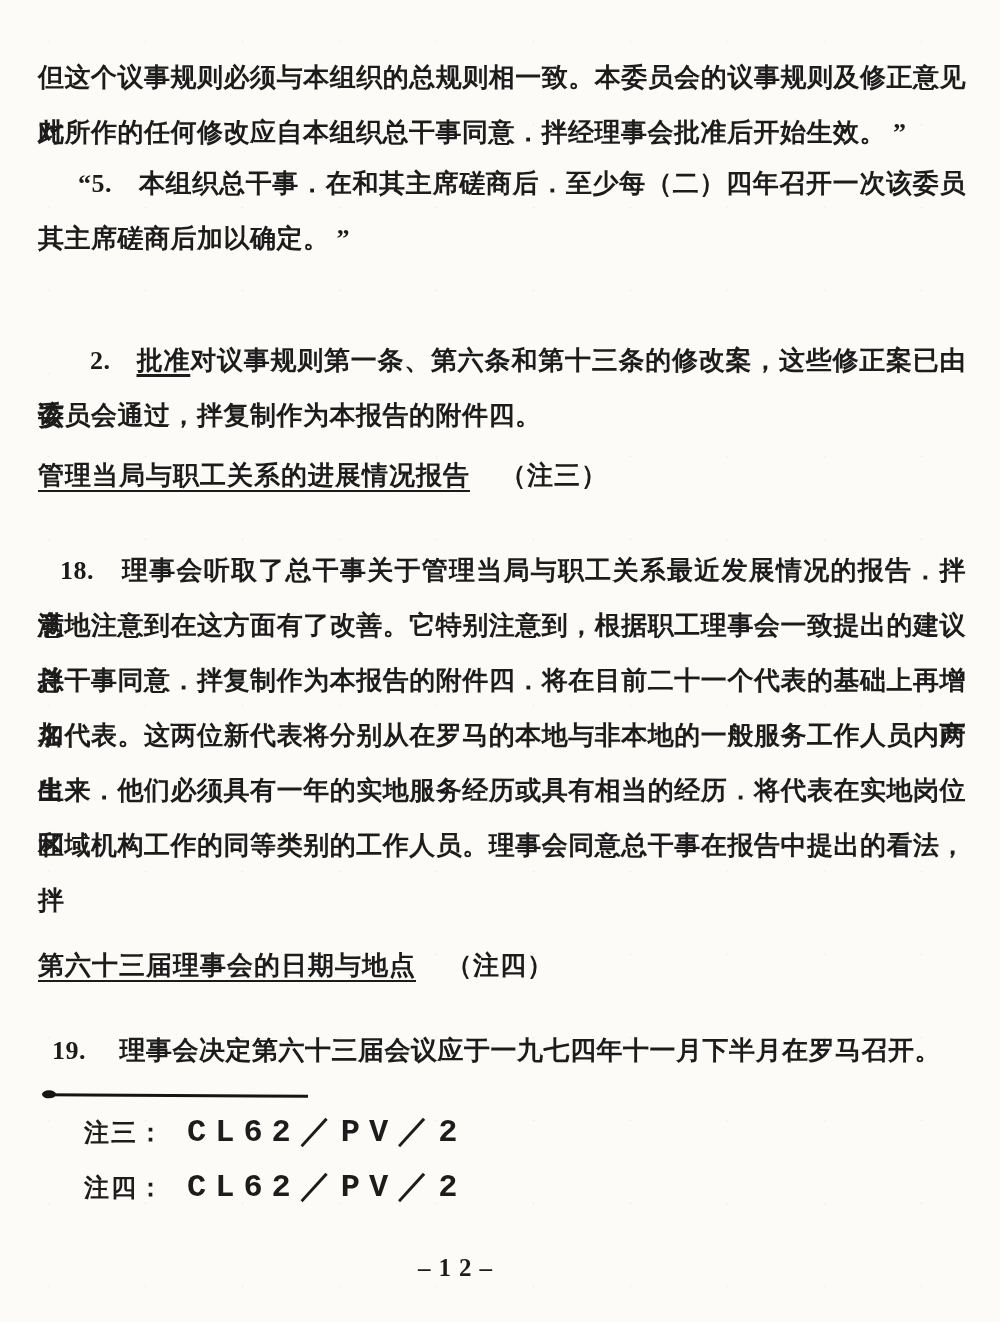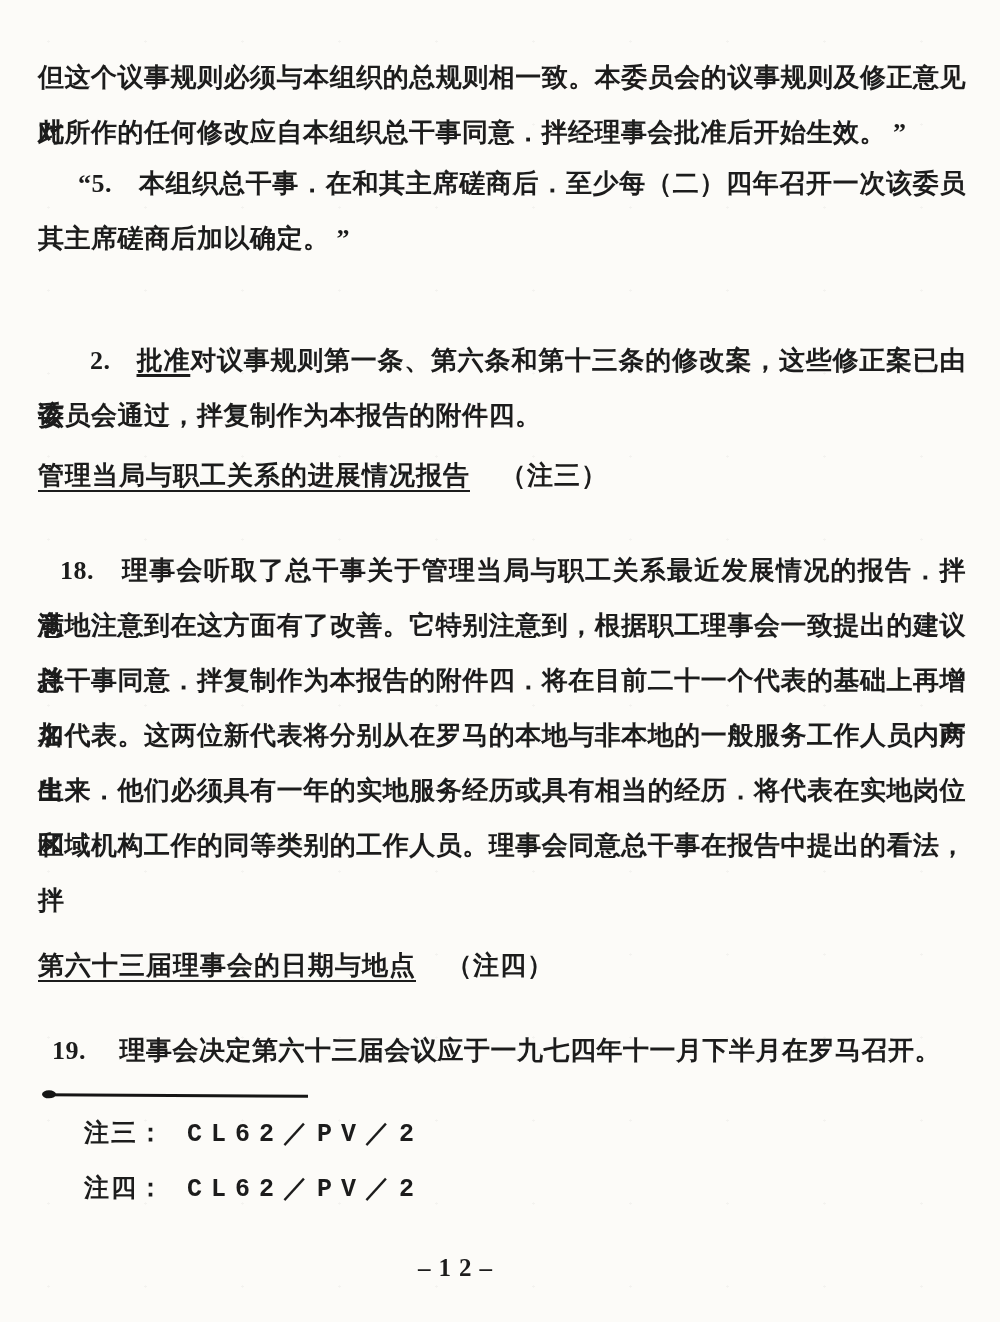--- a/index.html
+++ b/index.html
@@ -41,21 +41,21 @@
   .heading .title { border-bottom:2.5px solid #1c1c1c; }
   .heading .note { margin-left:30px; }
   .footrule { position:absolute; left:44px; top:1094px; width:264px; height:3px; background:#151515; transform:rotate(0.3deg); }
   .footrule::before {
     content:""; position:absolute; left:-2px; top:-3px;
     width:14px; height:8px; border-radius:50%; background:#151515;
   }
   .footnotes { position:absolute; left:84px; top:1105px; width:700px; }
   .fn-line { font-size:25px; font-weight:700; height:55px; line-height:55px; }
   .fn-label { letter-spacing:2px; margin-right:22px; }
-  .fn-value { letter-spacing:9px; font-family:"Liberation Mono","DejaVu Sans Mono",monospace; font-size:25px; }
+  .fn-value { letter-spacing:9px; font-family:"Liberation Mono","DejaVu Sans Mono",monospace; font-size:32px; }
   .page-number {
     position:absolute; left:418px; top:1248px;
     font-size:25px; font-weight:700; letter-spacing:8px;
     line-height:40px;
   }
 </style>
 </head>
 <body>
 
 <div class="page">

